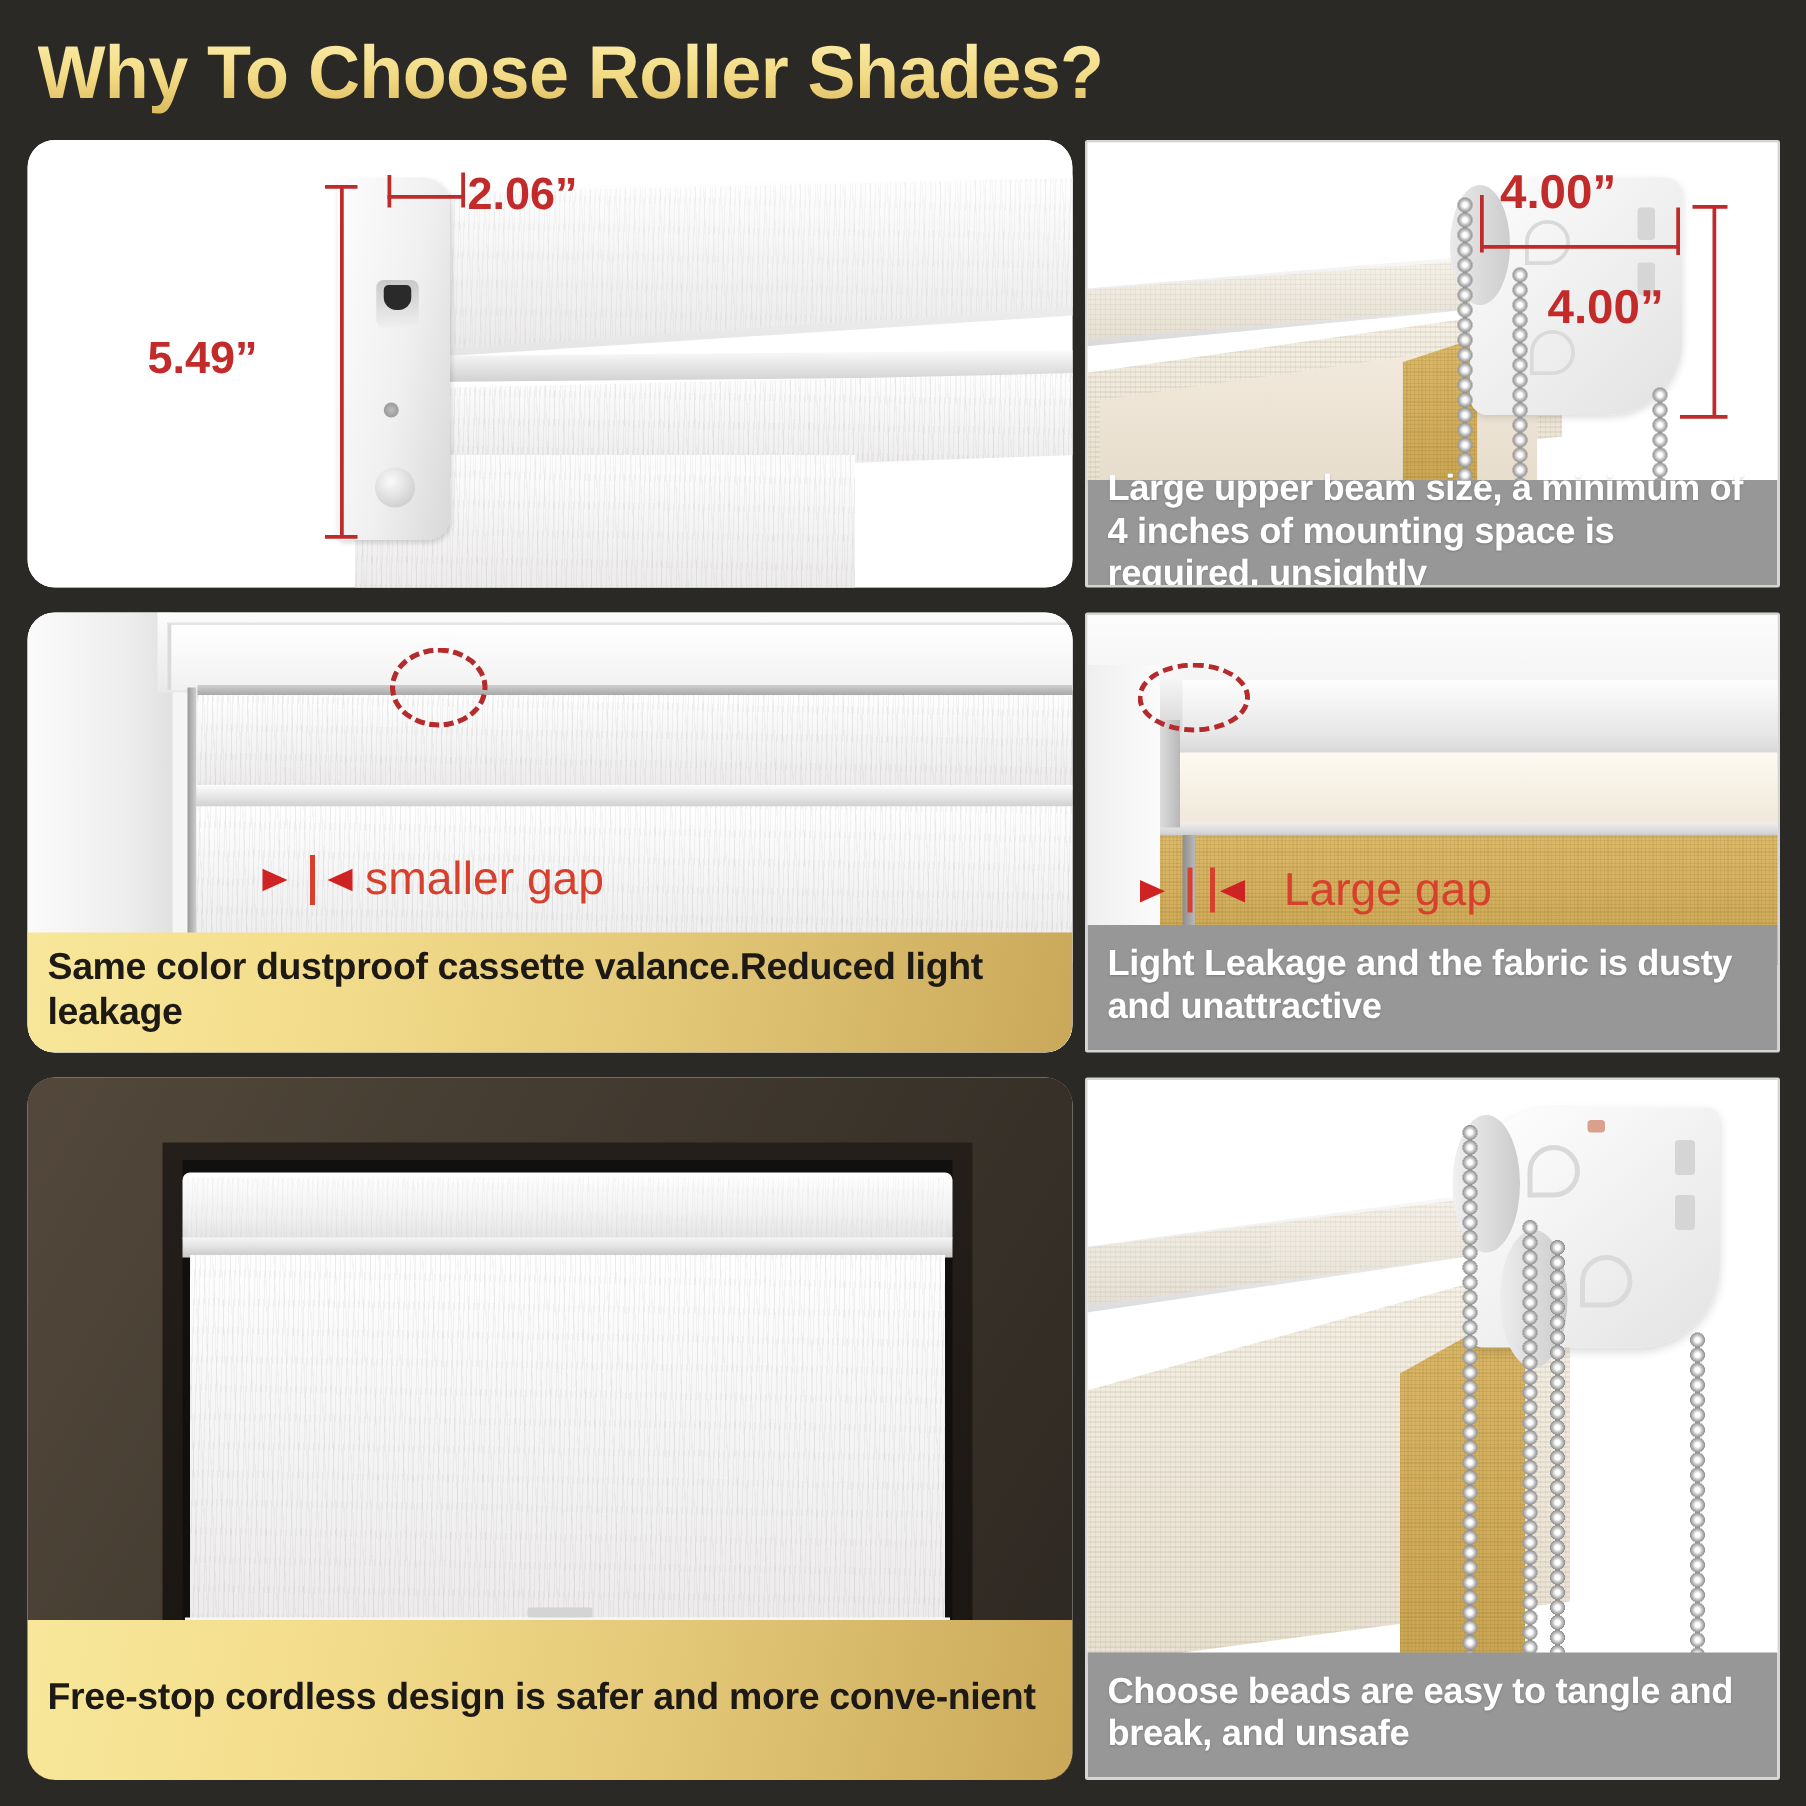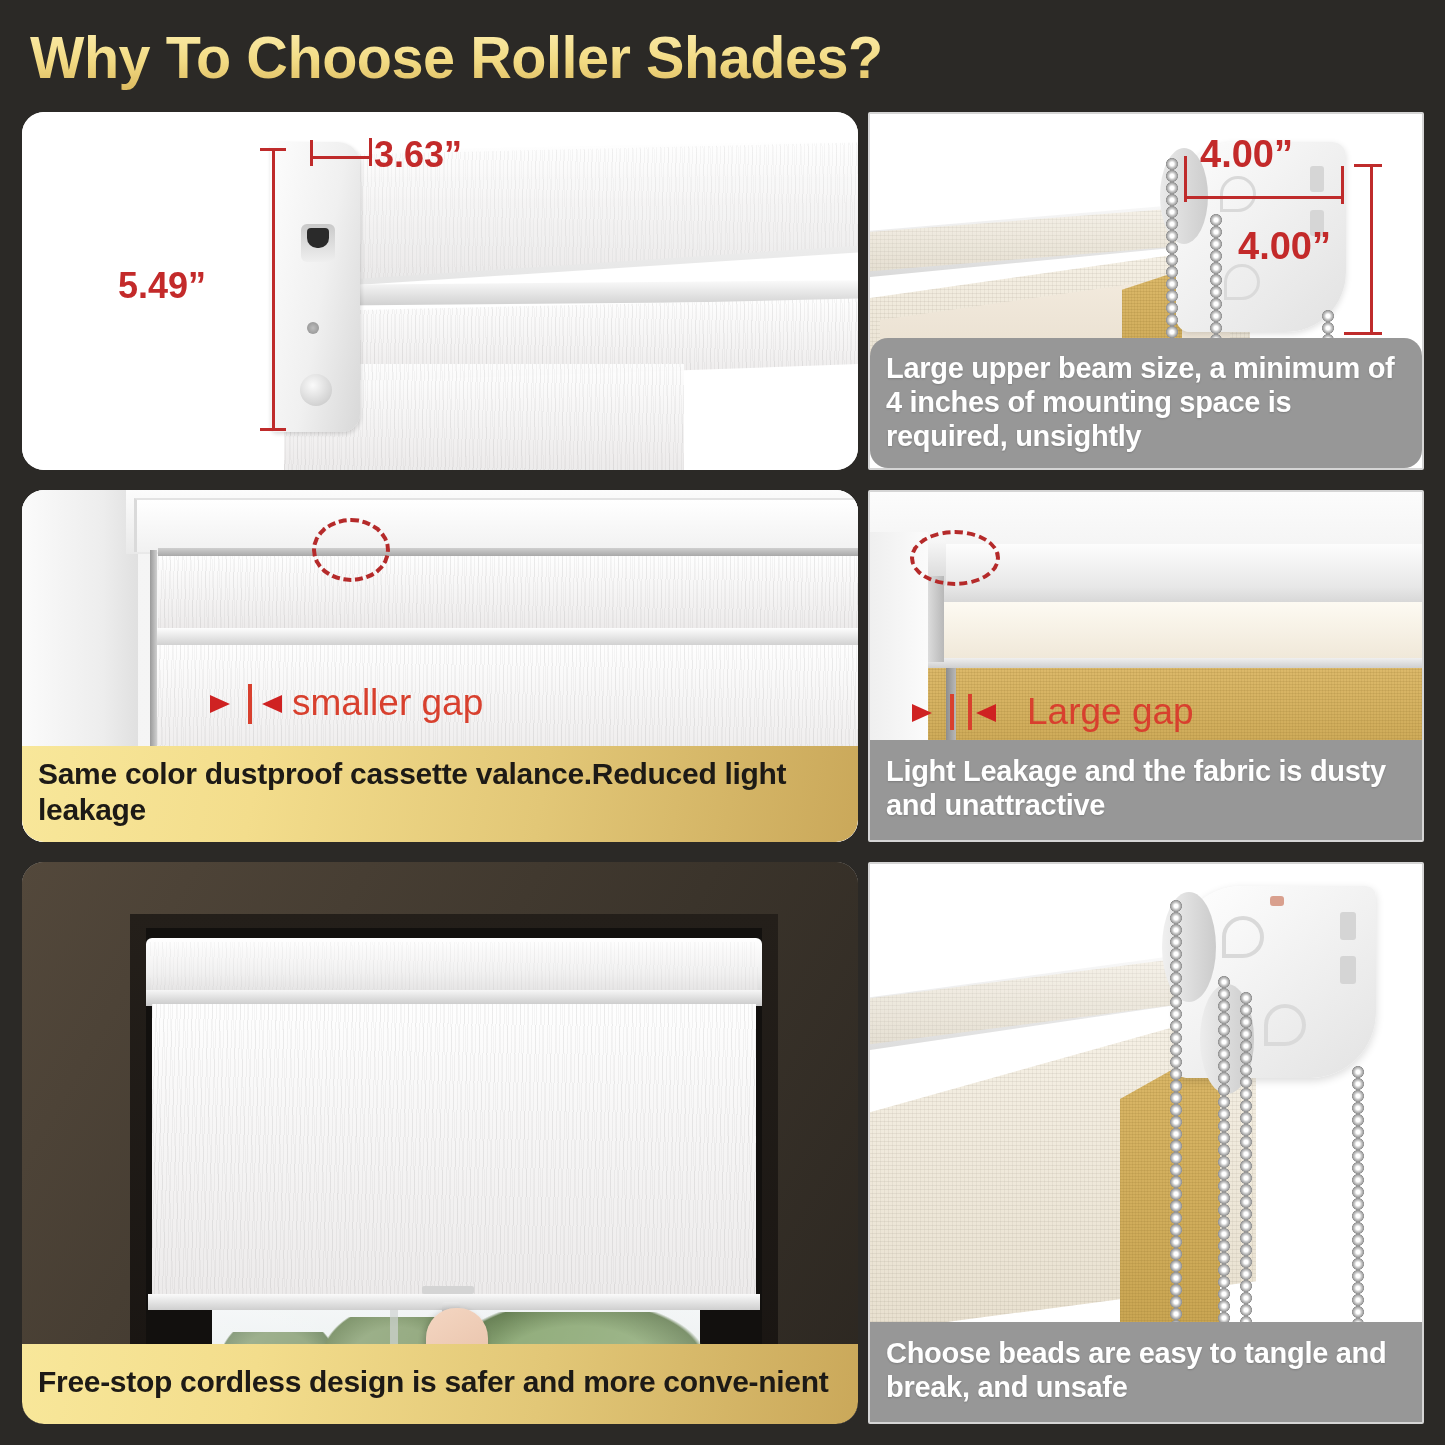--- a/index.html
+++ b/index.html
@@ -135,21 +135,21 @@
       <div class="abs" style="left:285px;top:116px;width:22px;height:20px;border-radius:4px 4px 10px 10px;
                   background:#2a2a2a;"></div>
       <div class="abs" style="left:285px;top:210px;width:12px;height:12px;border-radius:50%;
                   background:radial-gradient(circle,#bdbdbd,#8d8d8d);"></div>
       <div class="abs" style="left:278px;top:262px;width:32px;height:32px;border-radius:50%;
                   background:radial-gradient(circle at 40% 35%,#fafafa,#c2c2c2);"></div>
 
       <div class="abs rline" style="left:288px;top:44px;width:62px;height:3px;"></div>
       <div class="abs rline" style="left:288px;top:28px;width:3px;height:26px;"></div>
       <div class="abs rline" style="left:347px;top:26px;width:3px;height:28px;"></div>
-      <div class="abs dim-txt" style="left:352px;top:24px;font-size:36px;line-height:38px;">3.63”</div>
+      <div class="abs dim-txt" style="left:352px;top:24px;font-size:36px;line-height:38px;">2.06”</div>
 
       <div class="abs rline" style="left:250px;top:36px;width:3px;height:282px;"></div>
       <div class="abs rline" style="left:238px;top:36px;width:26px;height:3px;"></div>
       <div class="abs rline" style="left:238px;top:316px;width:26px;height:3px;"></div>
       <div class="abs dim-txt" style="left:96px;top:155px;font-size:36px;line-height:38px;">5.49”</div>
     </div>
   </div>
 
   <div class="panel bad c-r r-1">
     <div class="photo" style="background:#fff;">
@@ -190,21 +190,21 @@
       <div class="abs rline" style="left:314px;top:82px;width:160px;height:3px;"></div>
       <div class="abs rline" style="left:314px;top:42px;width:3px;height:46px;"></div>
       <div class="abs rline" style="left:471px;top:52px;width:3px;height:38px;"></div>
       <div class="abs dim-txt" style="left:330px;top:20px;font-size:38px;line-height:40px;">4.00”</div>
 
       <div class="abs rline" style="left:500px;top:50px;width:3px;height:170px;"></div>
       <div class="abs rline" style="left:484px;top:50px;width:28px;height:3px;"></div>
       <div class="abs rline" style="left:474px;top:218px;width:38px;height:3px;"></div>
       <div class="abs dim-txt" style="left:368px;top:112px;font-size:38px;line-height:40px;">4.00”</div>
     </div>
-    <div class="cap cap-gray cap-t-sm" style="height:130px;padding-bottom:6px;border-radius:18px;">Large upper beam size, a minimum of 4 inches of mounting space is required, unsightly</div>
+    <div class="cap cap-gray cap-t-sm" style="height:84px;padding-bottom:6px;">Large upper beam size, a minimum of 4 inches of mounting space is required, unsightly</div>
   </div>
 
   <div class="panel good c-l r-2">
     <div class="photo" style="background:linear-gradient(90deg,#f4f4f4,#fafafa);">
 
       <div class="abs" style="left:0;top:0;width:116px;height:100%;
                   background:linear-gradient(90deg,#fbfbfb,#ededed 70%,#e0e0e0);"></div>
       <div class="abs" style="left:104px;top:0;width:732px;height:64px;
                   background:linear-gradient(180deg,#fcfcfc,#e9e9e9);"></div>
       <div class="abs" style="left:112px;top:8px;width:724px;height:52px;
@@ -308,21 +308,21 @@
                   background:linear-gradient(180deg,#e8e8e8,#a9a9a9);border-radius:3px;"></div>
 
       <div class="abs" style="left:404px;top:446px;width:62px;height:116px;
                   border-radius:30px 30px 12px 12px;
                   background:linear-gradient(150deg,#f4d6c2,#e2b79c);
                   box-shadow:-2px 2px 6px rgba(0,0,0,.2);"></div>
       <div class="abs" style="left:416px;top:510px;width:52px;height:52px;
                   background:linear-gradient(160deg,#f0cfb9,#ddb095);
                   transform:rotate(10deg);"></div>
     </div>
-    <div class="cap cap-gold cap-t" style="height:80px;">Free-stop cordless design is safer and more conve-nient</div>
+    <div class="cap cap-gold cap-t" style="height:128px;">Free-stop cordless design is safer and more conve-nient</div>
   </div>
 
   <div class="panel bad c-r r-3">
     <div class="photo" style="background:#fff;">
 
       <div class="abs" style="left:-14px;top:78px;width:420px;height:110px;
                   clip-path:polygon(0 52%,100% 0,100% 44%,0 100%);
                   background:linear-gradient(180deg,#fdfdfd,#dcdcdc);"></div>
       <div class="abs tex-lin" style="left:-14px;top:82px;width:420px;height:100px;
                   clip-path:polygon(0 54%,100% 0,100% 46%,0 100%);opacity:.75;"></div>

